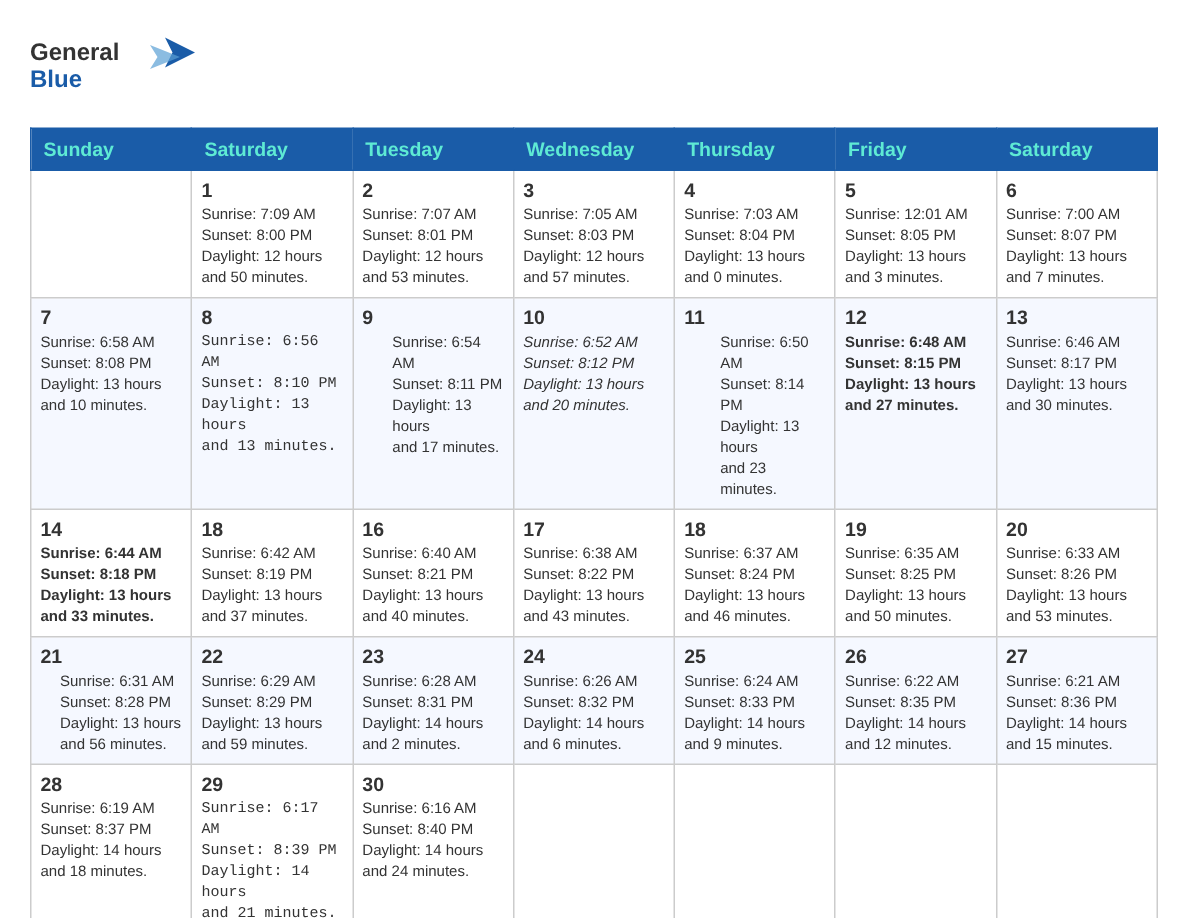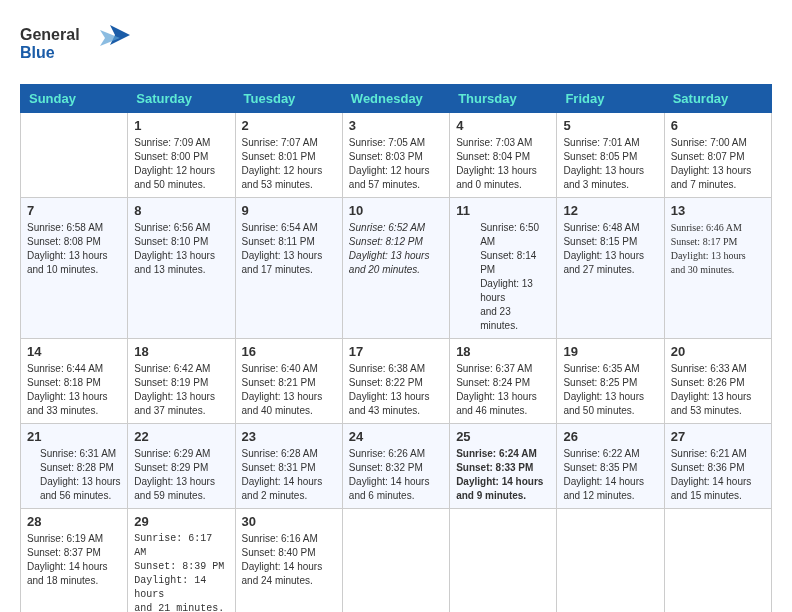--- a/index.html
+++ b/index.html
@@ -138,21 +138,21 @@
         </td>
         <td>
           <div class="day-number">4</div>
           <div class="day-info" style="white-space: pre-line;">Sunrise: 7:03 AM
 Sunset: 8:04 PM
 Daylight: 13 hours
 and 0 minutes.</div>
         </td>
         <td>
           <div class="day-number">5</div>
-          <div class="day-info" style="white-space: pre-line;">Sunrise: 7:01 AM
+          <div class="day-info" style="white-space: pre-line;">Sunrise: 12:01 AM
 Sunset: 8:05 PM
 Daylight: 13 hours
 and 3 minutes.</div>
         </td>
         <td>
           <div class="day-number">6</div>
           <div class="day-info" style="white-space: pre-line;">Sunrise: 7:00 AM
 Sunset: 8:07 PM
 Daylight: 13 hours
 and 7 minutes.</div>
@@ -161,65 +161,65 @@
       <tr>
         <td>
           <div class="day-number">7</div>
           <div class="day-info" style="white-space: pre-line;">Sunrise: 6:58 AM
 Sunset: 8:08 PM
 Daylight: 13 hours
 and 10 minutes.</div>
         </td>
         <td>
           <div class="day-number">8</div>
-          <div class="day-info" style="white-space: pre-line;">Sunrise: 6:56 AM
+          <div class="day-info" style="white-space: pre-line; font-family: Liberation Mono, monospace;">Sunrise: 6:56 AM
 Sunset: 8:10 PM
 Daylight: 13 hours
 and 13 minutes.</div>
         </td>
         <td>
           <div class="day-number">9</div>
-          <div class="day-info" style="white-space: pre-line;">Sunrise: 6:54 AM
+          <div class="day-info" style="white-space: pre-line; margin-left: 20px;">Sunrise: 6:54 AM
 Sunset: 8:11 PM
 Daylight: 13 hours
 and 17 minutes.</div>
         </td>
         <td>
           <div class="day-number">10</div>
           <div class="day-info" style="white-space: pre-line; font-style: italic;">Sunrise: 6:52 AM
 Sunset: 8:12 PM
 Daylight: 13 hours
 and 20 minutes.</div>
         </td>
         <td>
           <div class="day-number">11</div>
           <div class="day-info" style="white-space: pre-line; margin-left: 24px;">Sunrise: 6:50 AM
 Sunset: 8:14 PM
 Daylight: 13 hours
 and 23 minutes.</div>
         </td>
         <td>
           <div class="day-number">12</div>
-          <div class="day-info" style="white-space: pre-line;">Sunrise: 6:48 AM
+          <div class="day-info" style="white-space: pre-line; font-weight: bold;">Sunrise: 6:48 AM
 Sunset: 8:15 PM
 Daylight: 13 hours
 and 27 minutes.</div>
         </td>
         <td>
           <div class="day-number">13</div>
-          <div class="day-info" style="white-space: pre-line; font-family: Liberation Serif, serif;">Sunrise: 6:46 AM
+          <div class="day-info" style="white-space: pre-line;">Sunrise: 6:46 AM
 Sunset: 8:17 PM
 Daylight: 13 hours
 and 30 minutes.</div>
         </td>
       </tr>
       <tr>
         <td>
           <div class="day-number">14</div>
-          <div class="day-info" style="white-space: pre-line;">Sunrise: 6:44 AM
+          <div class="day-info" style="white-space: pre-line; font-weight: bold;">Sunrise: 6:44 AM
 Sunset: 8:18 PM
 Daylight: 13 hours
 and 33 minutes.</div>
         </td>
         <td>
           <div class="day-number">18</div>
           <div class="day-info" style="white-space: pre-line;">Sunrise: 6:42 AM
 Sunset: 8:19 PM
 Daylight: 13 hours
 and 37 minutes.</div>
@@ -284,21 +284,21 @@
         </td>
         <td>
           <div class="day-number">24</div>
           <div class="day-info" style="white-space: pre-line;">Sunrise: 6:26 AM
 Sunset: 8:32 PM
 Daylight: 14 hours
 and 6 minutes.</div>
         </td>
         <td>
           <div class="day-number">25</div>
-          <div class="day-info" style="white-space: pre-line; font-weight: bold;">Sunrise: 6:24 AM
+          <div class="day-info" style="white-space: pre-line;">Sunrise: 6:24 AM
 Sunset: 8:33 PM
 Daylight: 14 hours
 and 9 minutes.</div>
         </td>
         <td>
           <div class="day-number">26</div>
           <div class="day-info" style="white-space: pre-line;">Sunrise: 6:22 AM
 Sunset: 8:35 PM
 Daylight: 14 hours
 and 12 minutes.</div>

